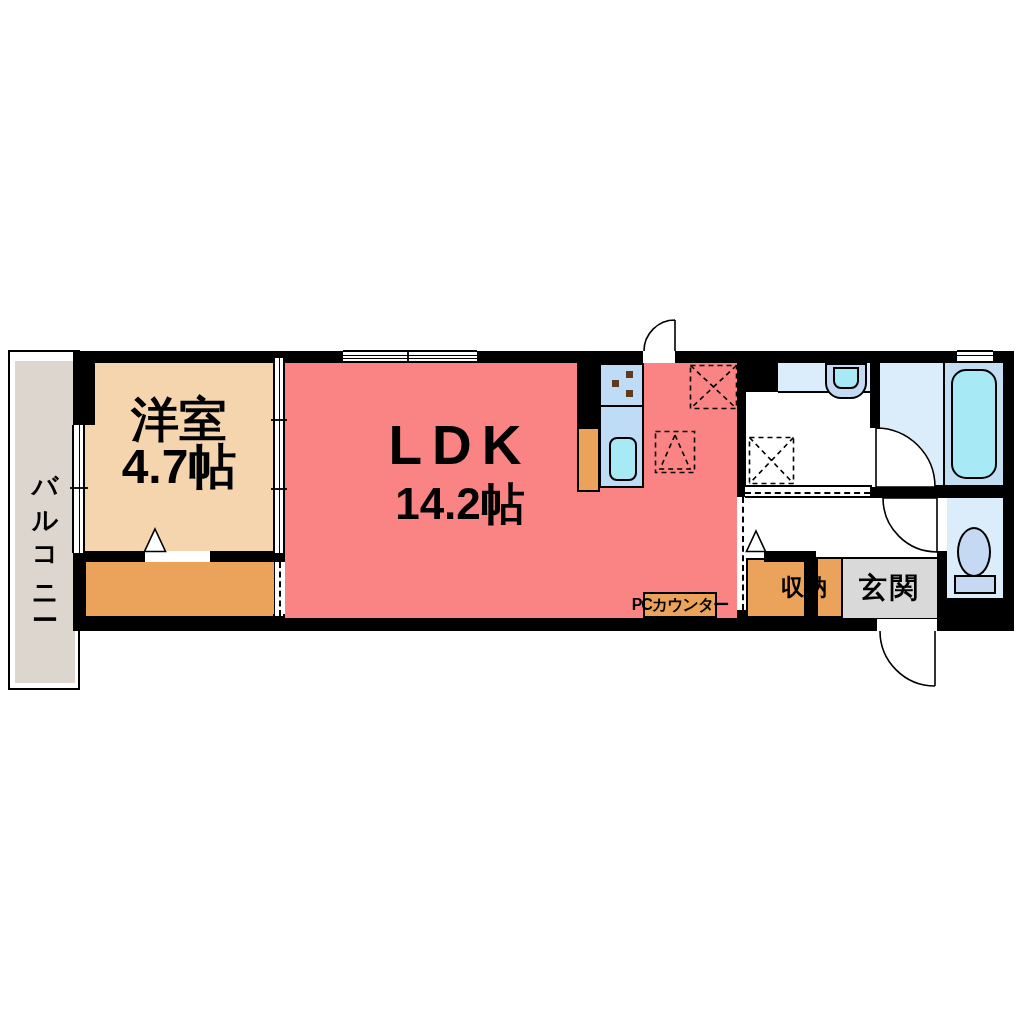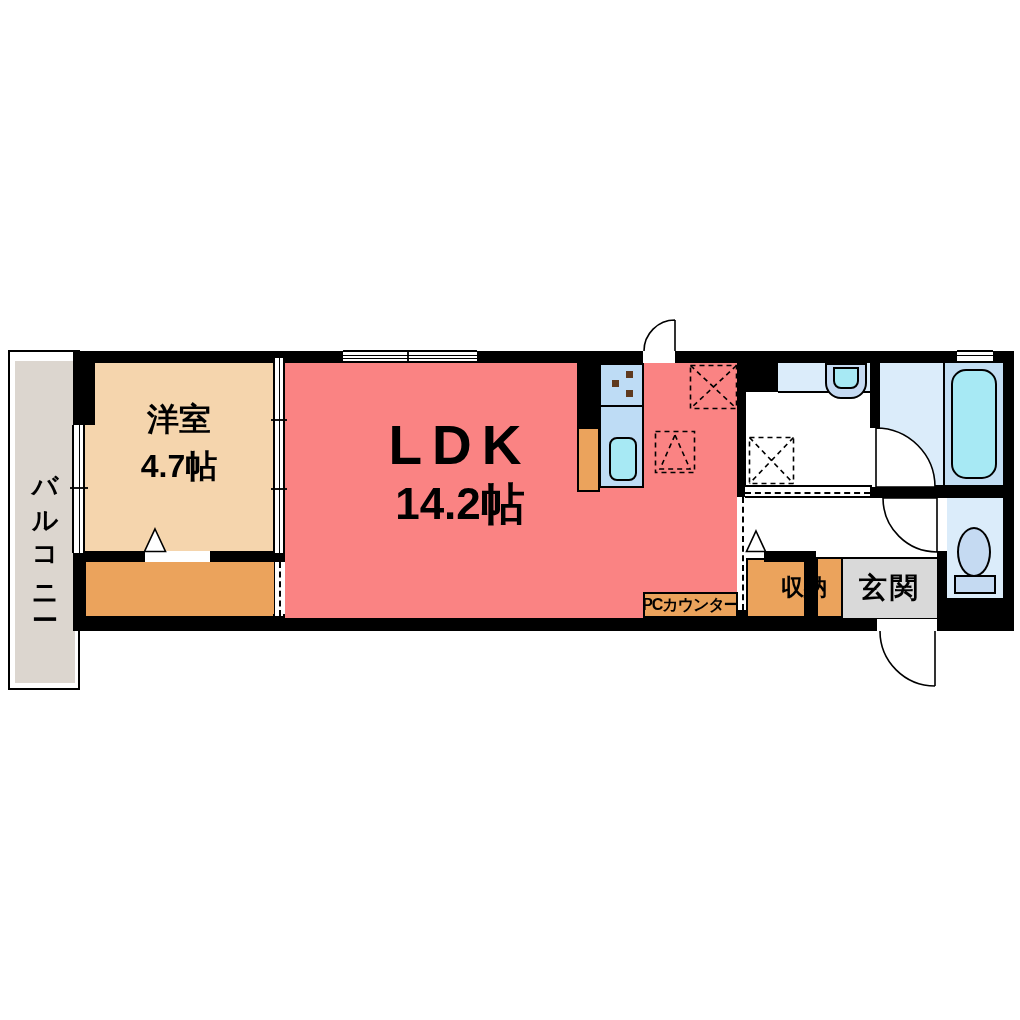--- a/index.html
+++ b/index.html
@@ -59,21 +59,21 @@
   </div>
   <div class="fill" style="left:577px;top:427px;width:23px;height:65px;background:var(--orange-fill);border:2px solid var(--wall);box-sizing:border-box;"></div>
 
   <div class="fill" style="left:951px;top:369px;width:46px;height:110px;background:var(--water-cyan);border:2px solid var(--wall);border-radius:15px;box-sizing:border-box;"></div>
   <div class="fill" style="left:825px;top:363px;width:42px;height:36px;background:var(--toilet-blue);border:2px solid var(--wall);border-radius:0 0 16px 16px;box-sizing:border-box;">
     <div style="position:absolute;left:6px;top:2px;width:26px;height:22px;background:var(--water-cyan);border:2px solid var(--wall);border-radius:0 0 8px 8px;box-sizing:border-box;"></div>
   </div>
   <div class="fill" style="left:957px;top:527px;width:34px;height:50px;background:var(--toilet-blue);border:2px solid var(--wall);border-radius:50%;box-sizing:border-box;"></div>
   <div class="fill" style="left:954px;top:575px;width:42px;height:19px;background:var(--toilet-blue);border:2px solid var(--wall);box-sizing:border-box;"></div>
 
-  <div class="fill center" style="left:643px;top:592px;width:95px;height:26px;background:var(--orange-fill);border:2px solid var(--wall);box-sizing:border-box;">
+  <div class="fill center" style="left:643px;top:592px;width:74px;height:26px;background:var(--orange-fill);border:2px solid var(--wall);box-sizing:border-box;">
     <span class="label" style="position:static;font-size:16px;white-space:nowrap;letter-spacing:-1px;">PCカウンター</span>
   </div>
 
   <div class="wall" style="left:73px;top:351px;width:941px;height:12px;"></div>
   <div class="wall" style="left:73px;top:351px;width:22px;height:74px;"></div>
   <div class="wall" style="left:73px;top:553px;width:12px;height:78px;"></div>
   <div class="wall" style="left:73px;top:618px;width:941px;height:13px;"></div>
   <div class="wall" style="left:1003px;top:351px;width:11px;height:280px;"></div>
   <div class="wall" style="left:73px;top:551px;width:212px;height:11px;"></div>
   <div class="wall" style="left:273px;top:614px;width:12px;height:17px;"></div>
@@ -139,21 +139,21 @@
     </g>
 
     <line class="tick" x1="70" y1="488" x2="88" y2="488"></line>
     <line class="tick" x1="271" y1="420" x2="287" y2="420"></line>
     <line class="tick" x1="271" y1="489" x2="287" y2="489"></line>
     <line class="tick" x1="408" y1="350" x2="408" y2="363"></line>
   </svg>
 
   <div class="label" style="left:15px;top:425px;width:60px;height:220px;writing-mode:vertical-rl;text-orientation:upright;font-size:26px;letter-spacing:8px;display:flex;align-items:center;justify-content:center;">バルコニー</div>
 
-  <div class="label" style="left:85px;top:396px;width:188px;text-align:center;font-size:32px;line-height:47px;">
+  <div class="label" style="left:85px;top:396px;width:188px;text-align:center;font-size:48px;line-height:47px;">
     <div>洋室</div>
     <div>4.7帖</div>
   </div>
 
   <div class="label" style="left:290px;top:415px;width:340px;text-align:center;">
     <div style="font-size:55px;letter-spacing:10px;line-height:60px;">LDK</div>
     <div style="font-size:44px;line-height:58px;">14.2帖</div>
   </div>
 
 

